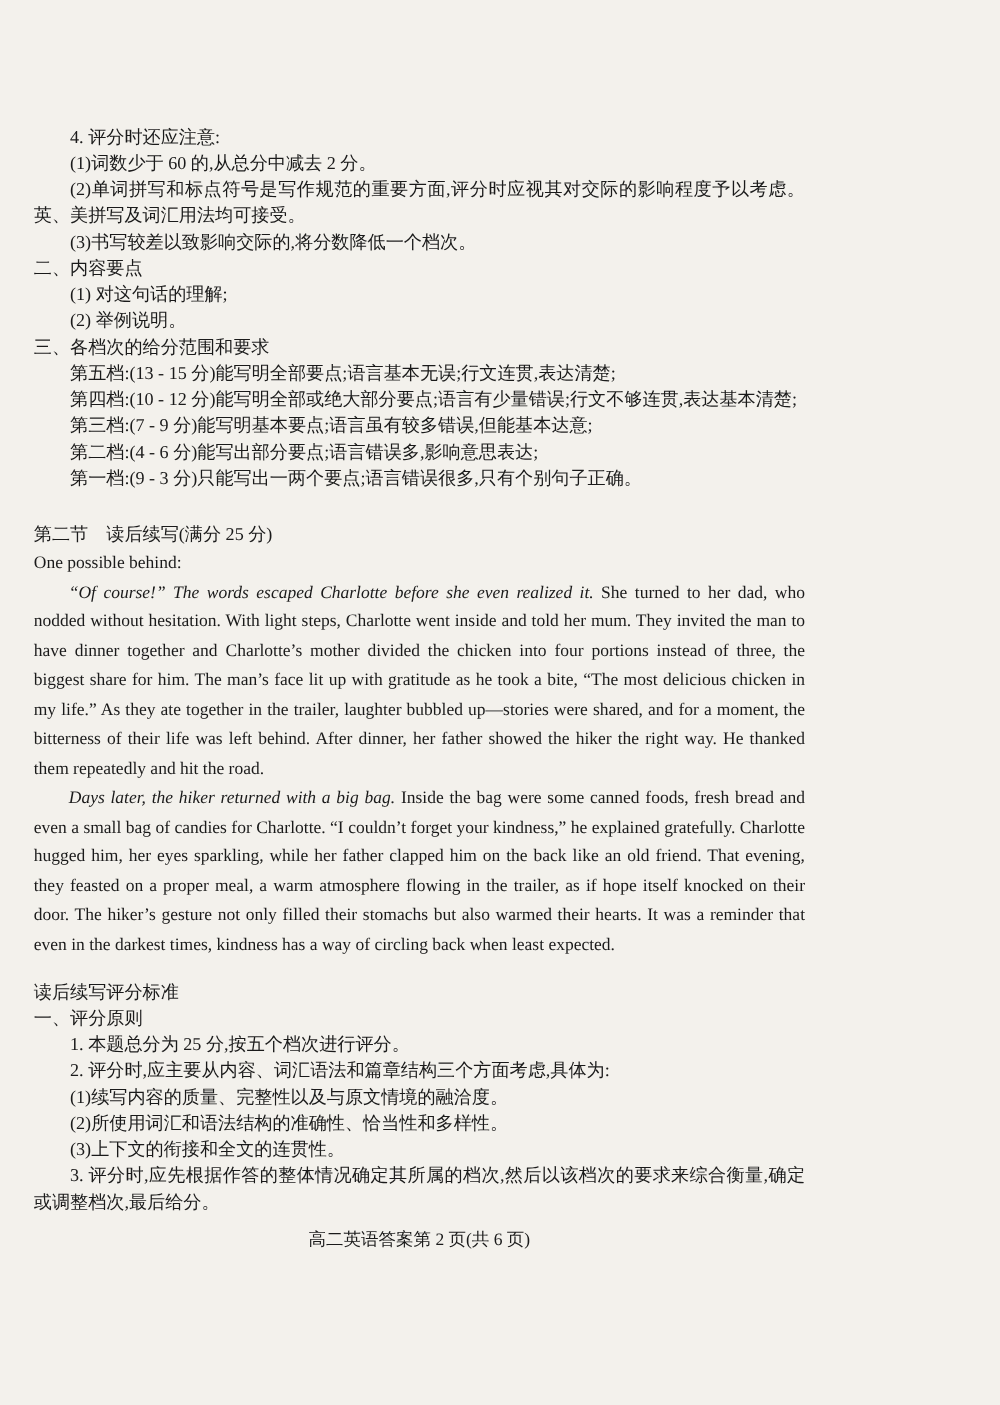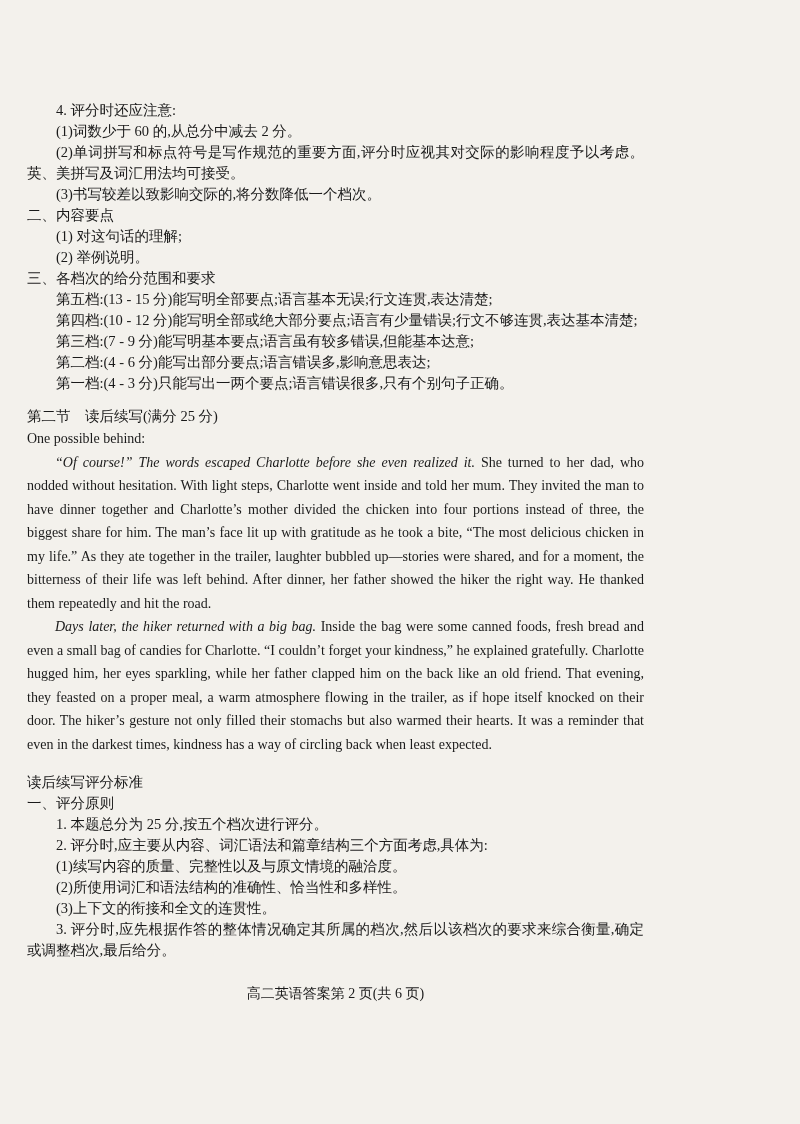--- a/index.html
+++ b/index.html
@@ -19,24 +19,24 @@
     padding: 100px 156px 0 27px;
     overflow: hidden;
   }
   p { margin: 0; }
   .cn  { font-size: 14.5px; line-height: 21px; }
   .en  { font-size: 14px;  line-height: 23.5px; text-align: justify; }
   .indent { text-indent: 2em; }
   .just { text-align: justify; }
   .bold { font-weight: 400; }
   .it { font-style: italic; margin-top: 12px; }
-  .sec2-heading { margin-top: 12px; }
+  .sec2-heading { margin-top: 24px; }
   .rubric-title { text-align: left; margin-top: 16px; }
   .footer {
-    margin-top: 22px;
+    margin-top: 9px;
     text-align: center;
     font-size: 14px;
     color: #1a1a1a;
   }
 </style>
 </head>
 <body>
 
 <div class="page">
 
@@ -49,21 +49,21 @@
 
     <p class="cn bold">二、内容要点</p>
     <p class="cn indent">(1) 对这句话的理解;</p>
     <p class="cn indent">(2) 举例说明。</p>
 
     <p class="cn bold">三、各档次的给分范围和要求</p>
     <p class="cn indent just">第五档:(13 - 15 分)能写明全部要点;语言基本无误;行文连贯,表达清楚;</p>
     <p class="cn indent just">第四档:(10 - 12 分)能写明全部或绝大部分要点;语言有少量错误;行文不够连贯,表达基本清楚;</p>
     <p class="cn indent just">第三档:(7 - 9 分)能写明基本要点;语言虽有较多错误,但能基本达意;</p>
     <p class="cn indent just">第二档:(4 - 6 分)能写出部分要点;语言错误多,影响意思表达;</p>
-    <p class="cn indent just">第一档:(4 - 3 分)只能写出一两个要点;语言错误很多,只有个别句子正确。</p>
+    <p class="cn indent just">第一档:(9 - 3 分)只能写出一两个要点;语言错误很多,只有个别句子正确。</p>
 
     <p class="cn sec2-heading">第二节　读后续写(满分 25 分)</p>
     <p class="en">One possible behind:</p>
 
     <p class="en indent"><span class="it">“Of course!” The words escaped Charlotte before she even realized it.</span><span> She turned to her dad, who nodded without hesitation. With light steps, Charlotte went inside and told her mum. They invited the man to have dinner together and Charlotte’s mother divided the chicken into four portions instead of three, the biggest share for him. The man’s face lit up with gratitude as he took a bite, “The most delicious chicken in my life.” As they ate together in the trailer, laughter bubbled up—stories were shared, and for a moment, the bitterness of their life was left behind. After dinner, her father showed the hiker the right way. He thanked them repeatedly and hit the road.</span></p>
 
     <p class="en indent"><span class="it">Days later, the hiker returned with a big bag.</span><span> Inside the bag were some canned foods, fresh bread and even a small bag of candies for Charlotte. “I couldn’t forget your kindness,” he explained gratefully. Charlotte hugged him, her eyes sparkling, while her father clapped him on the back like an old friend. That evening, they feasted on a proper meal, a warm atmosphere flowing in the trailer, as if hope itself knocked on their door. The hiker’s gesture not only filled their stomachs but also warmed their hearts. It was a reminder that even in the darkest times, kindness has a way of circling back when least expected.</span></p>
 
     <p class="cn bold rubric-title">读后续写评分标准</p>
     <p class="cn bold">一、评分原则</p>

